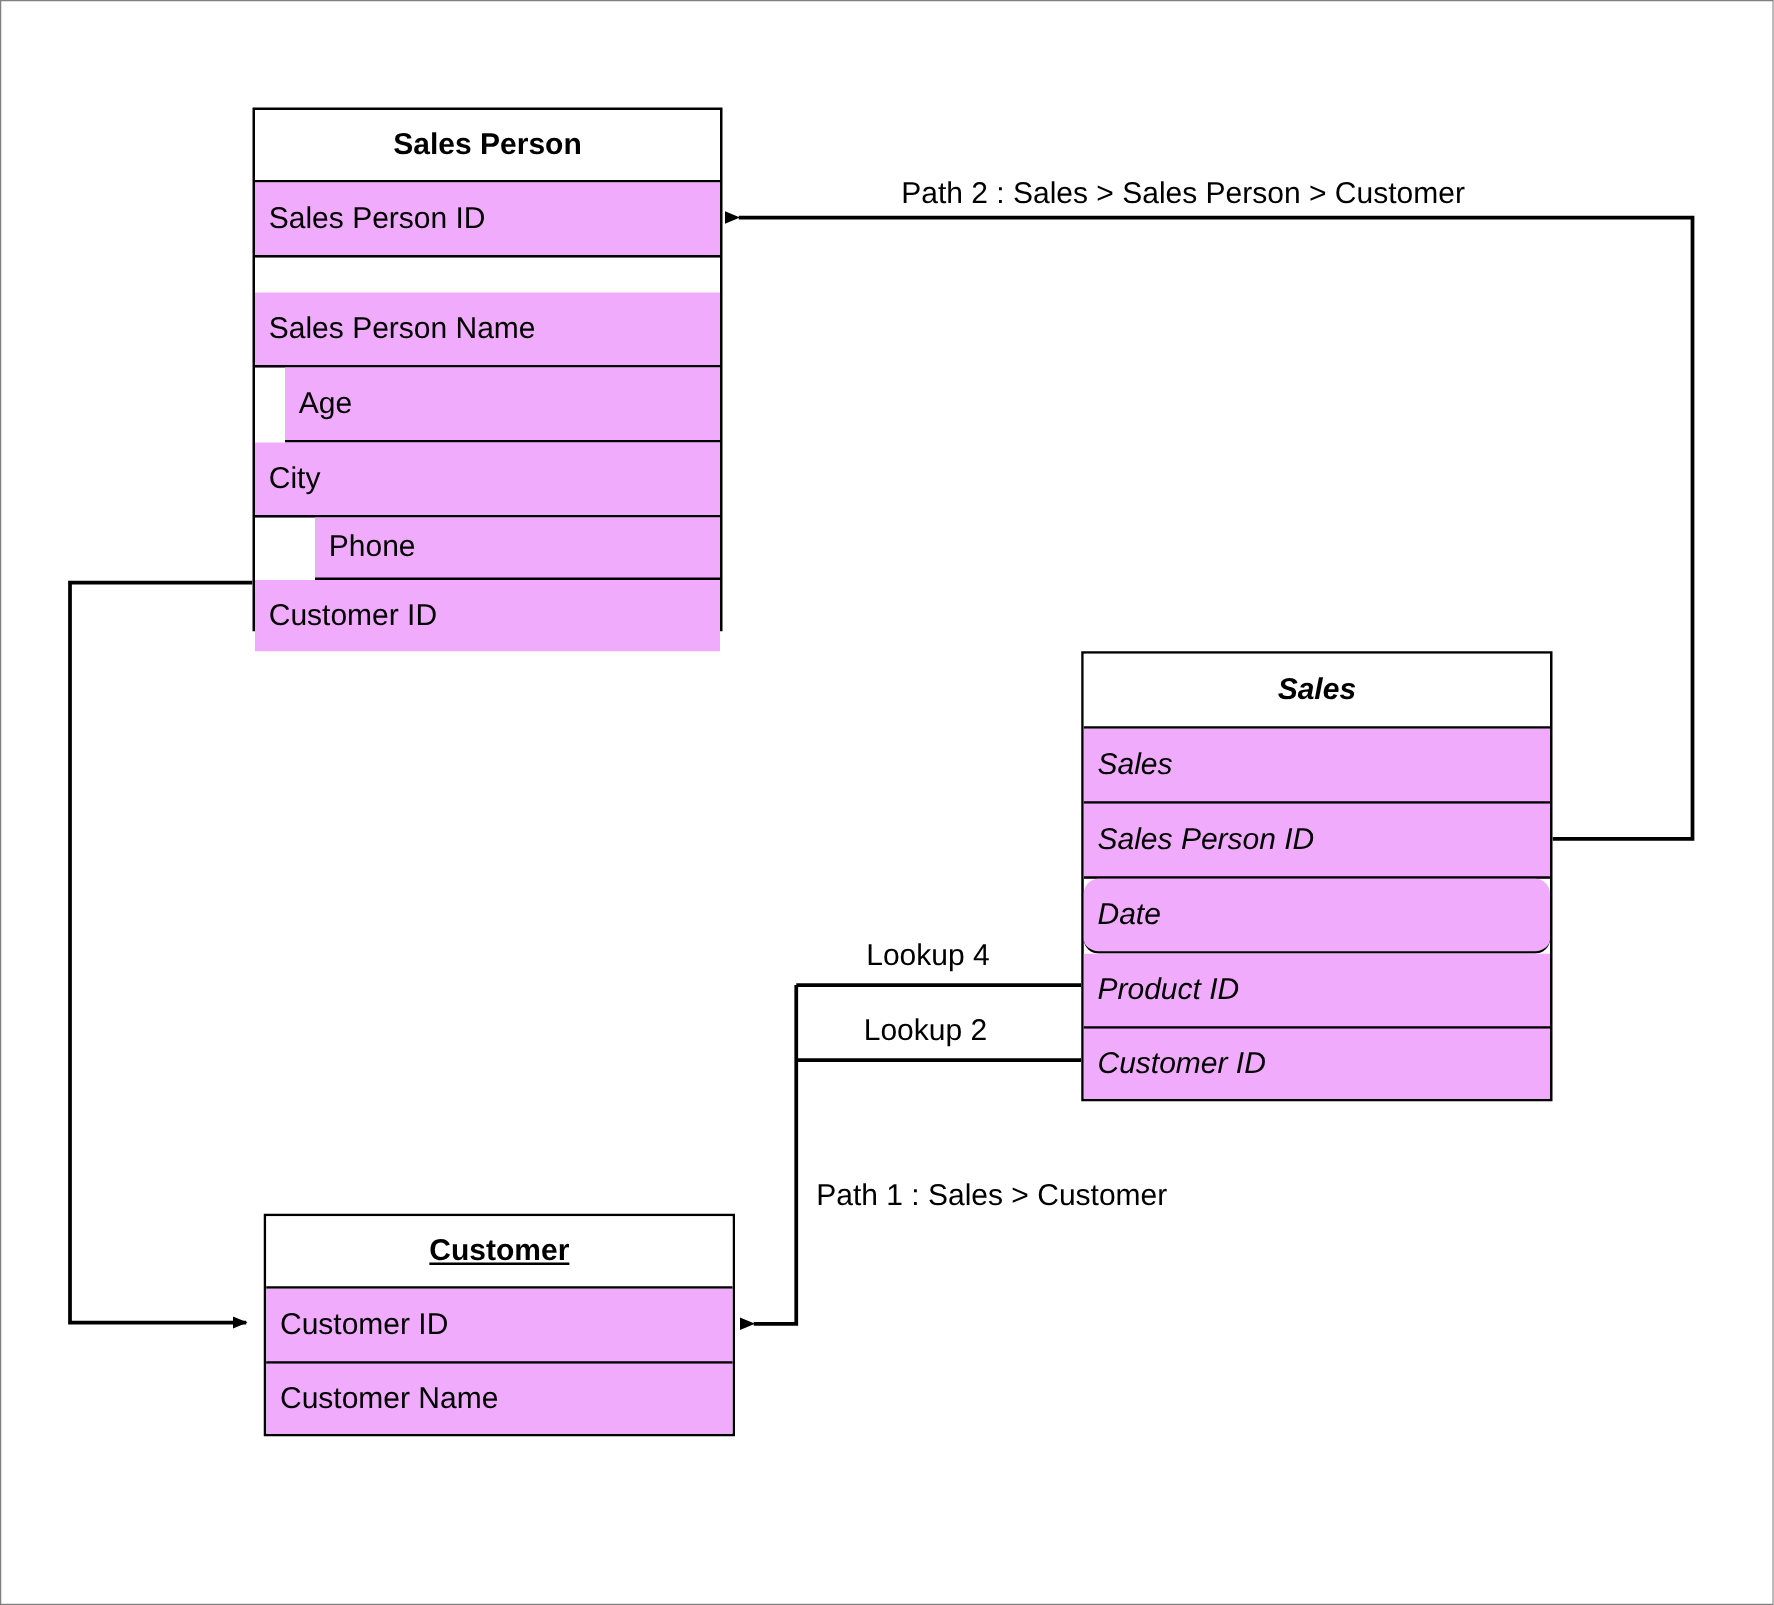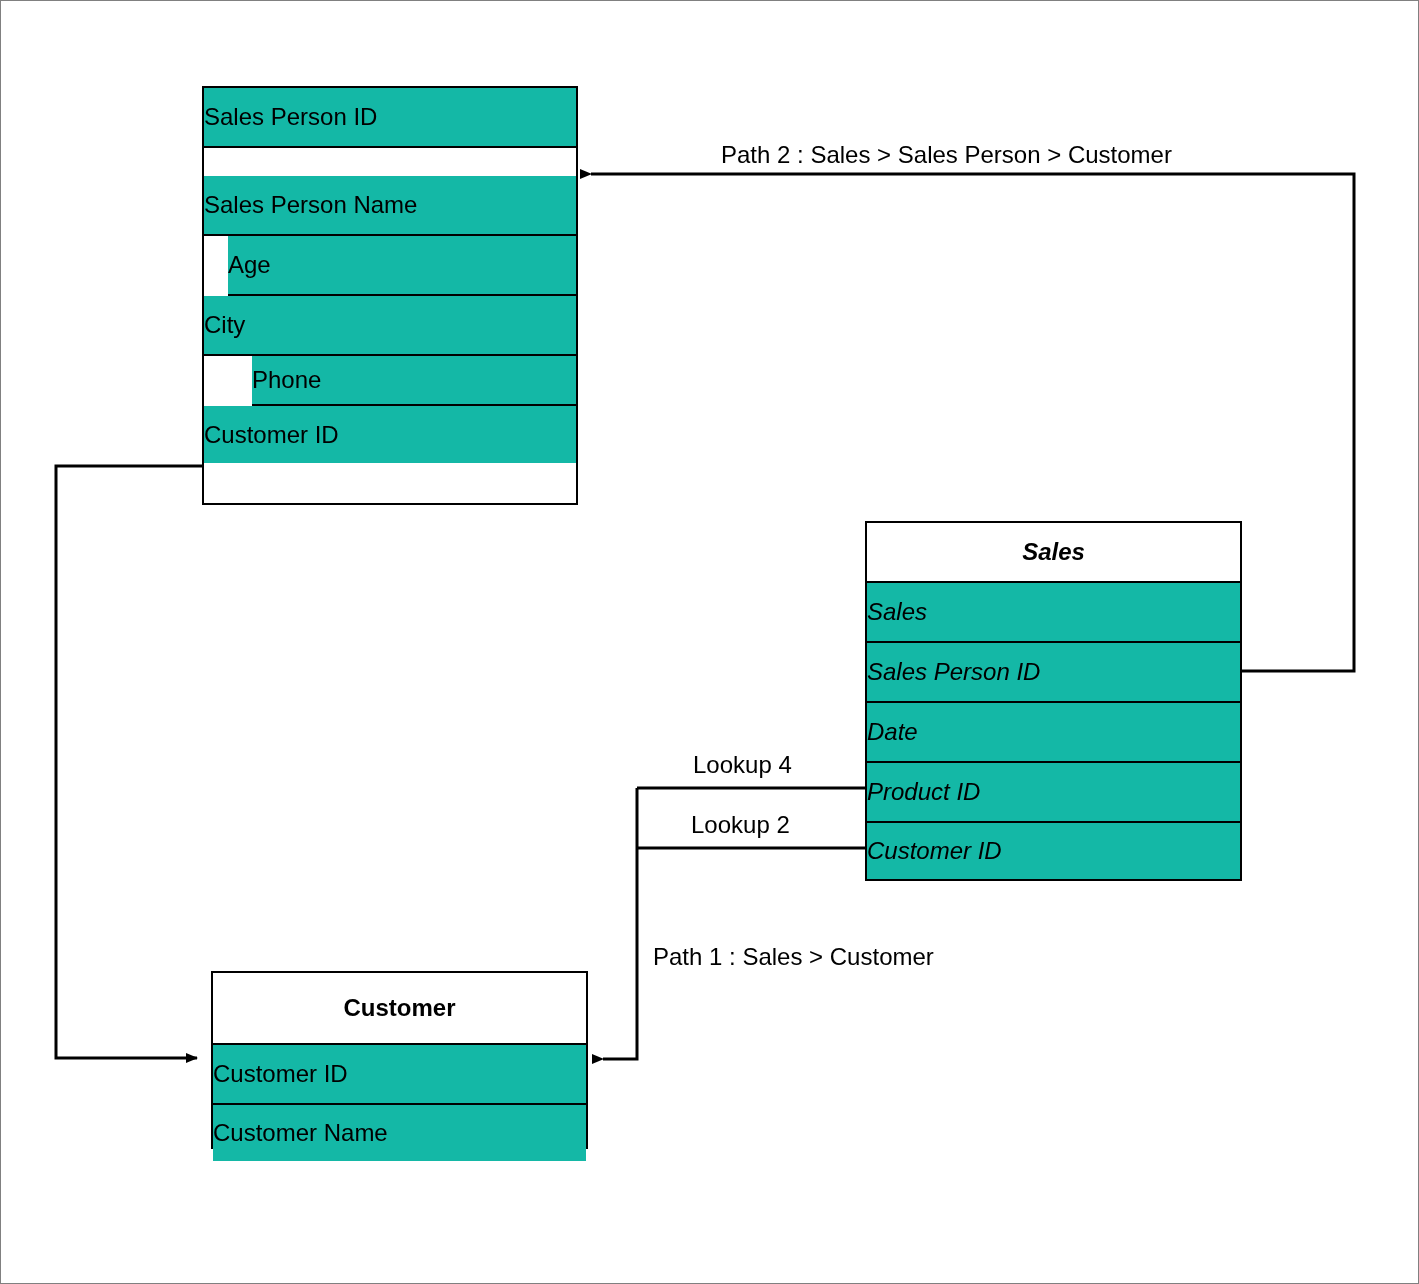--- a/index.html
+++ b/index.html
@@ -43,23 +43,24 @@
     justify-content: center;
     border-bottom: 2px solid #000000;
     box-sizing: border-box;
     background: #ffffff;
   }
   .entity-row {
     font-size: 24px;
     color: #000000;
     display: flex;
     align-items: center;
+    padding-left: 11px;
     border-bottom: 2px solid #000000;
     box-sizing: border-box;
-    background: #14b8a6;
+    background: #f0abfc;
   }
   .entity-row.last {
     border-bottom: none;
   }
   .edge-label {
     position: absolute;
     font-size: 24px;
     color: #000000;
     white-space: nowrap;
     z-index: 3;
@@ -96,39 +97,40 @@
     <g>
       <path d="M 864 847 L 636 847" fill="none" stroke="#000000" stroke-width="3"></path>
     </g>
 
     <g>
       <path d="M 636 787 L 636 1058 L 602 1058" fill="none" stroke="#000000" stroke-width="3" marker-end="url(#arrowL)"></path>
     </g>
   </svg>
 
   <div class="entity" style="left:201px; top:85px; width:376px; height:419px;">
+    <div class="entity-header" style="height:58px;">Sales Person</div>
     <div class="entity-row" style="height:60px;">Sales Person ID</div>
     <div class="entity-row" style="height:60px;margin-top:28px;">Sales Person Name</div>
     <div class="entity-row" style="height:60px;margin-left:24px;">Age</div>
     <div class="entity-row" style="height:60px;">City</div>
     <div class="entity-row" style="height:50px;margin-left:48px;">Phone</div>
     <div class="entity-row last" style="height:57px;">Customer ID</div>
   </div>
 
   <div class="entity" style="left:864px; top:520px; width:377px; height:360px;font-style:italic;">
     <div class="entity-header" style="height:60px;">Sales</div>
     <div class="entity-row" style="height:60px;">Sales</div>
     <div class="entity-row" style="height:60px;">Sales Person ID</div>
-    <div class="entity-row" style="height:60px;">Date</div>
+    <div class="entity-row" style="height:60px;border-radius:12px;">Date</div>
     <div class="entity-row" style="height:60px;">Product ID</div>
     <div class="entity-row last" style="height:56px;">Customer ID</div>
   </div>
 
   <div class="entity" style="left:210px; top:970px; width:377px; height:178px;">
-    <div class="entity-header" style="height:72px;">Customer</div>
+    <div class="entity-header" style="height:58px;text-decoration:underline;">Customer</div>
     <div class="entity-row" style="height:60px;">Customer ID</div>
     <div class="entity-row last" style="height:56px;">Customer Name</div>
   </div>
 
   <div class="edge-label" style="left:720px; top:140px;">Path 2 : Sales &gt; Sales Person &gt; Customer</div>
 
   <div class="edge-label" style="left:692px; top:750px;">Lookup 4</div>
 
   <div class="edge-label" style="left:690px; top:810px;">Lookup 2</div>
 

